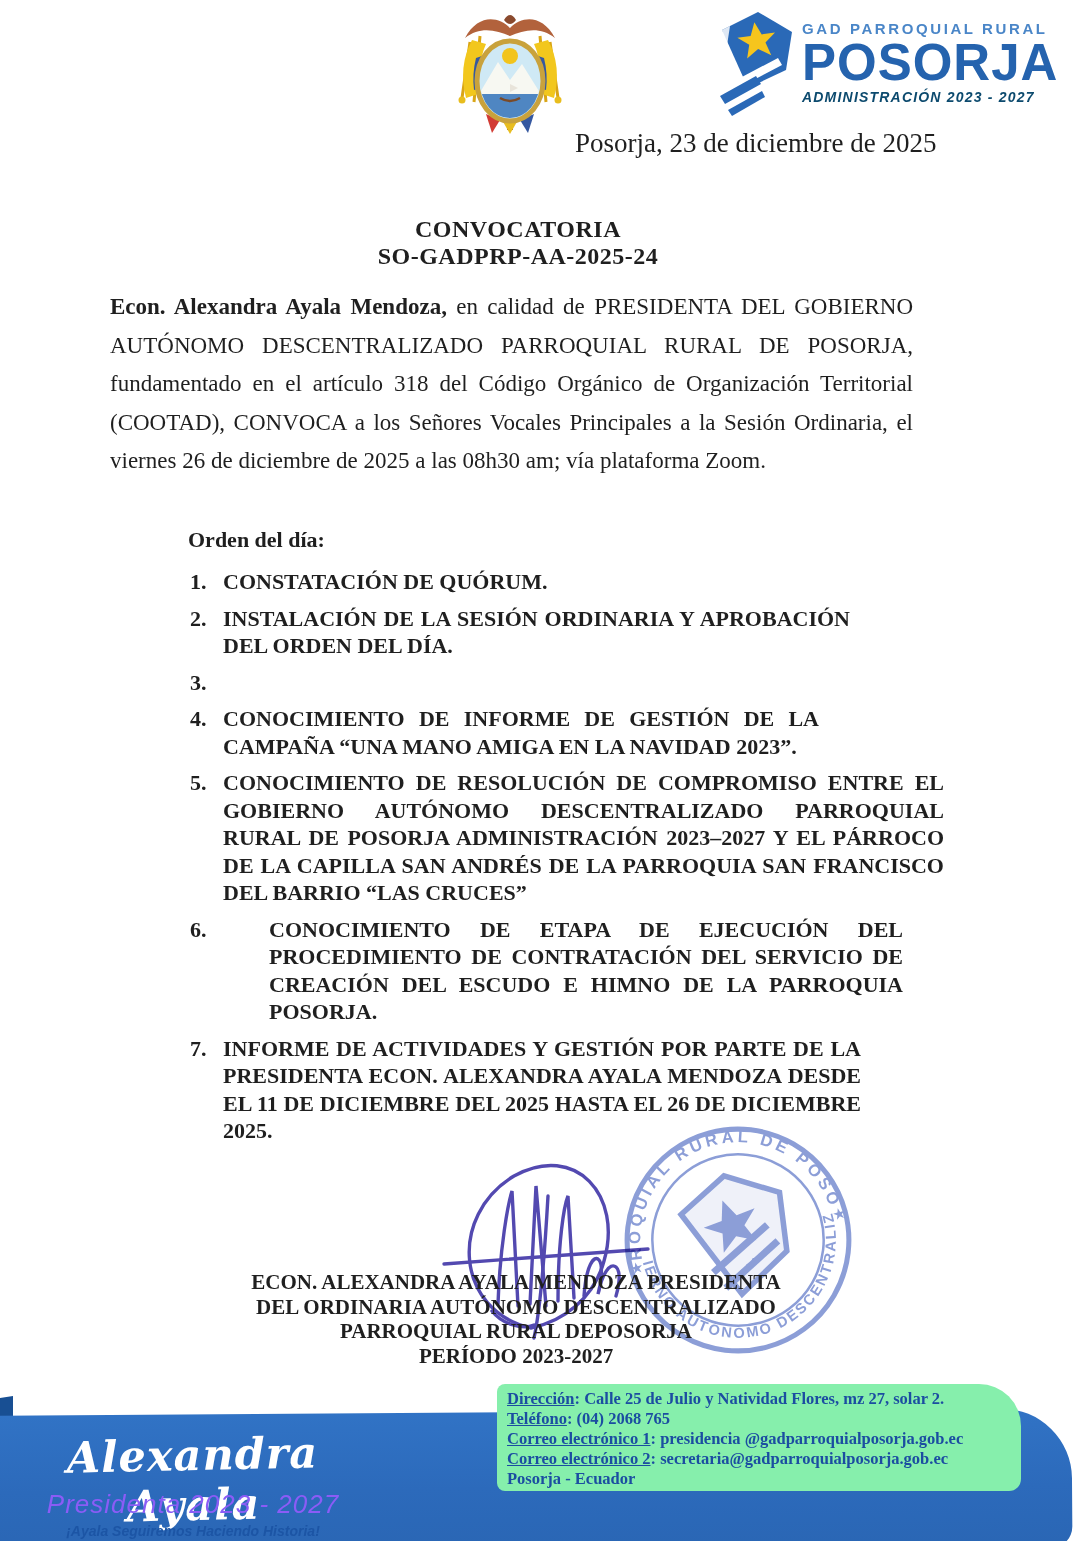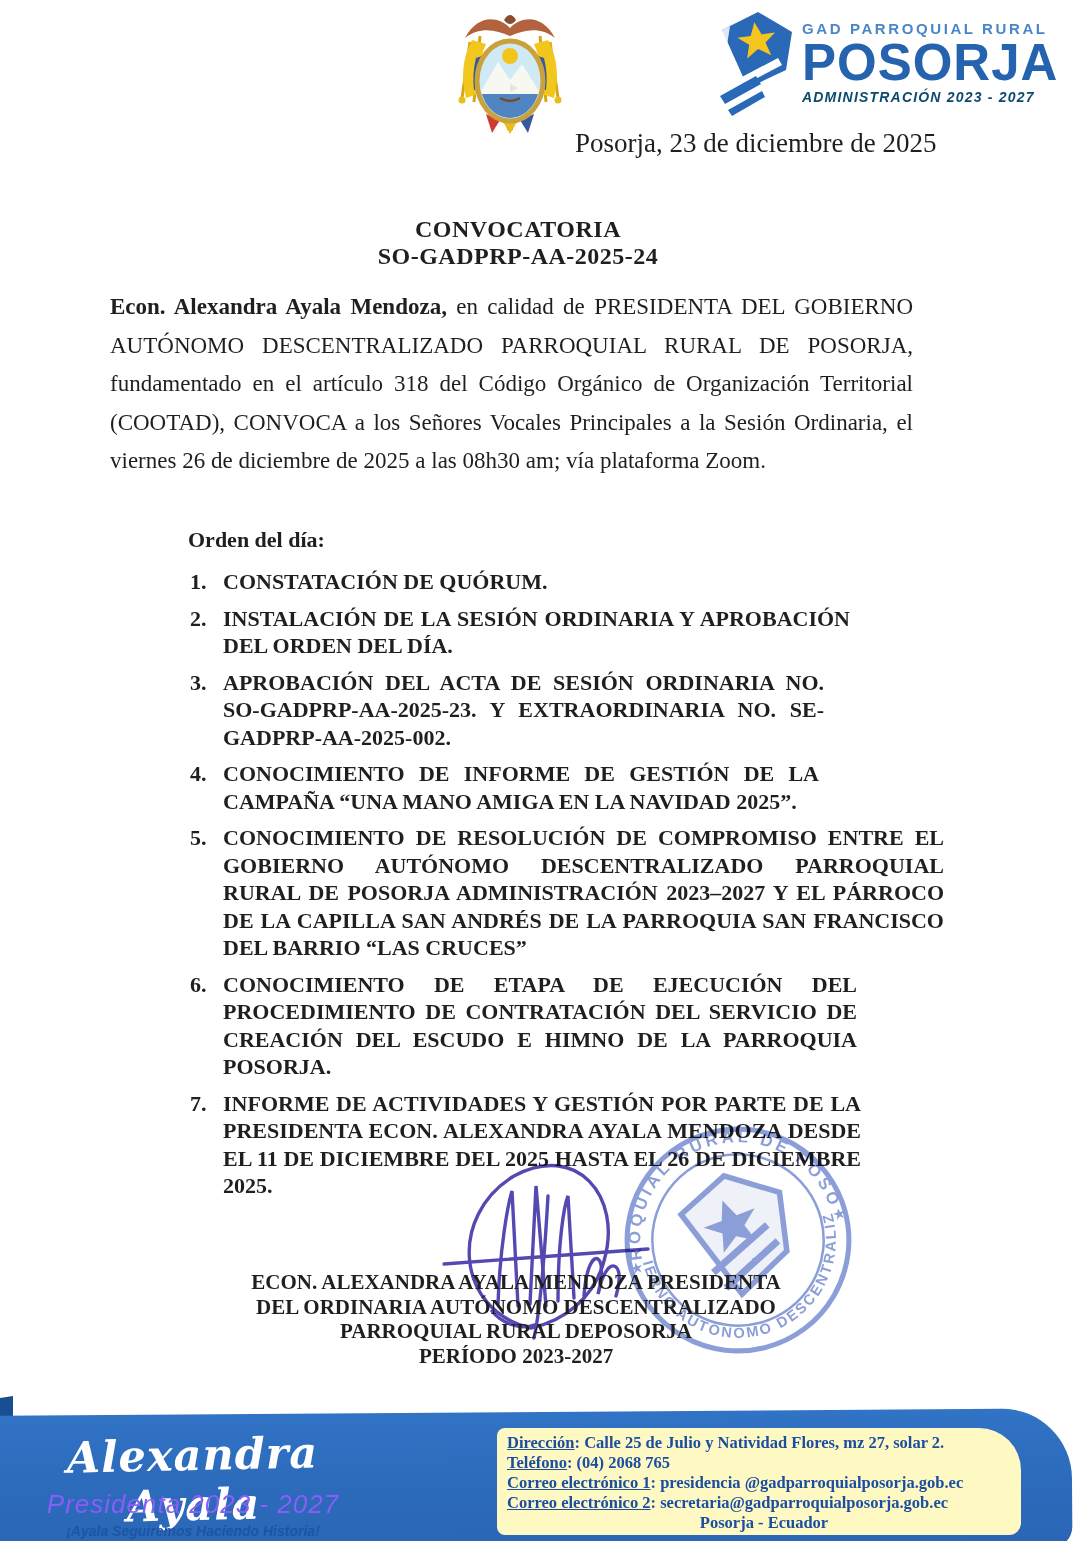--- a/index.html
+++ b/index.html
@@ -29,47 +29,47 @@
 
   .agenda{position:absolute;left:190px;top:568px;width:760px;}
   .agenda-item{display:flex;margin-bottom:9px;font-weight:bold;font-size:22px;line-height:27.5px;}
   .agenda-item .num{width:33px;flex:none;}
   .agenda-item .txt{display:block;text-align:justify;}
   .w1{width:640px;text-align:left!important;}
   .w2{width:627px;}
   .w3{width:601px;}
   .w4{width:596px;}
   .w5{width:721px;}
-  .w6{width:634px;}
+  .w6{width:634px;margin-left:46px;}
   .w7{width:638px;}
 
   .sig-svg{position:absolute;left:436px;top:1146px;width:215px;height:195px;mix-blend-mode:multiply;}
   .stamp-svg{position:absolute;left:612px;top:1114px;width:252px;height:252px;opacity:.82;mix-blend-mode:multiply;}
 
   .sig-block{position:absolute;left:134px;top:1270px;width:764px;text-align:center;
              font-weight:bold;font-size:21px;line-height:24.5px;}
 
   
   .footer-fold{position:absolute;left:0;top:1397px;width:13px;height:46px;background:#184f93;transform:skewY(-8deg);}
   .footer-band{position:absolute;left:-6px;top:1412px;width:1078px;height:140px;
                background:linear-gradient(180deg,#3173c5 0%,#2c6abb 55%,#2a66b4 100%);
                border-radius:2px 70px 22px 0;transform:rotate(-0.4deg);}
   .footer-name{position:absolute;left:38px;top:1430px;width:310px;text-align:center;color:#ffffff;
                font-family:"DejaVu Serif",serif;font-style:italic;font-weight:bold;font-size:43px;
                transform:rotate(-1.2deg);letter-spacing:1px;}
   .footer-role{position:absolute;left:38px;top:1489px;width:310px;text-align:center;color:#8b5cf6;
                font-family:"Liberation Sans",sans-serif;font-style:italic;font-size:26px;letter-spacing:1px;}
   .footer-slogan{position:absolute;left:38px;top:1523px;width:310px;text-align:center;color:#1c55a5;
                font-family:"Liberation Sans",sans-serif;font-style:italic;font-weight:bold;font-size:14px;}
-  .footer-card{position:absolute;left:497px;top:1428px;width:514px;height:102px;background:#fef9c3;
+  .footer-card{position:absolute;left:497px;top:1384px;width:514px;height:102px;background:#86efac;
                border-radius:8px 42px 12px 8px;padding:5px 0 0 10px;overflow:hidden;}
   .card-line{font-family:"Liberation Serif",serif;font-weight:bold;font-size:16.5px;line-height:20px;
              color:#1b4da1;white-space:nowrap;}
   .card-line .lbl{text-decoration:underline;}
-  .card-center{text-align:center;}
+  .card-center{text-align:left;}
 </style>
 </head>
 <body>
 
 <div class="page">
 
   <svg class="coat" viewBox="0 0 140 130">
     <defs>
         <clipPath id="ovalClip">
           <ellipse cx="70" cy="75" rx="30" ry="37"></ellipse>
@@ -144,25 +144,24 @@
     <div class="agenda-item">
       <span class="num">1.</span>
       <span class="txt w1">CONSTATACIÓN DE QUÓRUM.</span>
     </div>
     <div class="agenda-item">
       <span class="num">2.</span>
       <span class="txt w2">INSTALACIÓN DE LA SESIÓN ORDINARIA Y APROBACIÓN DEL ORDEN DEL DÍA.</span>
     </div>
     <div class="agenda-item">
       <span class="num">3.</span>
-      <span class="txt w3">APROBACIÓN DEL ACTA DE SESIÓN ORDINARIA NO. SO-GADPRP-AA-2025-23. Y EXTRAORDINARIA NO. SE-GADPRP-AA-2025-002.</span>
     </div>
     <div class="agenda-item">
       <span class="num">4.</span>
-      <span class="txt w4">CONOCIMIENTO DE INFORME DE GESTIÓN DE LA CAMPAÑA “UNA MANO AMIGA EN LA NAVIDAD 2025”.</span>
+      <span class="txt w4">CONOCIMIENTO DE INFORME DE GESTIÓN DE LA CAMPAÑA “UNA MANO AMIGA EN LA NAVIDAD 2023”.</span>
     </div>
     <div class="agenda-item">
       <span class="num">5.</span>
       <span class="txt w5">CONOCIMIENTO DE RESOLUCIÓN DE COMPROMISO ENTRE EL GOBIERNO AUTÓNOMO DESCENTRALIZADO PARROQUIAL RURAL DE POSORJA ADMINISTRACIÓN 2023–2027 Y EL PÁRROCO DE LA CAPILLA SAN ANDRÉS DE LA PARROQUIA SAN FRANCISCO DEL BARRIO “LAS CRUCES”</span>
     </div>
     <div class="agenda-item">
       <span class="num">6.</span>
       <span class="txt w6">CONOCIMIENTO DE ETAPA DE EJECUCIÓN DEL PROCEDIMIENTO DE CONTRATACIÓN DEL SERVICIO DE CREACIÓN DEL ESCUDO E HIMNO DE LA PARROQUIA POSORJA.</span>
     </div>
     <div class="agenda-item">

